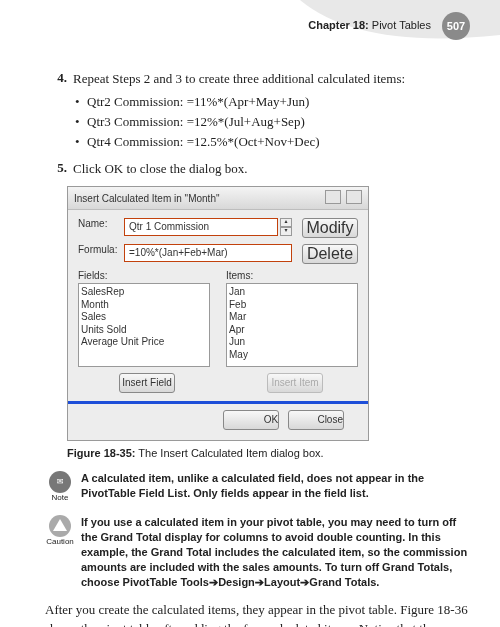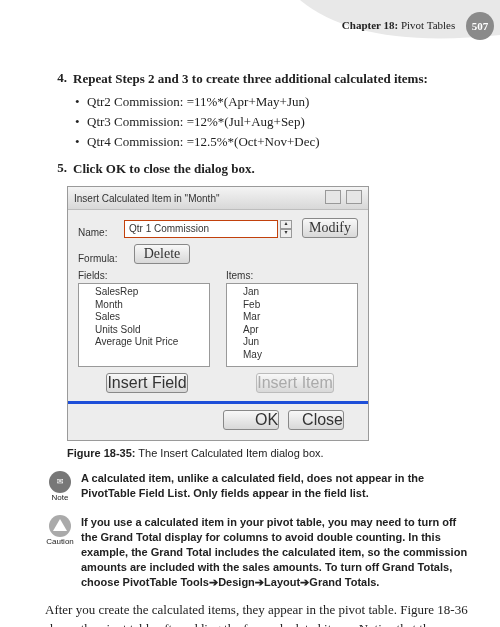--- a/index.html
+++ b/index.html
@@ -1,47 +1,47 @@
 <!DOCTYPE html>
 <html><head>
   <meta charset="utf-8">
   <style>
     body { margin: 0; font-family: "Times New Roman", serif; font-size: 13px; color: #222; width: 500px; height: 627px; position: relative; background: #fff; overflow: hidden; }
     .page { position: relative; width: 500px; height: 627px; }
     .corner { position: absolute; top: 0; right: 0; width: 200px; height: 70px; }
-    .header { position: absolute; top: 12px; right: 6px; text-align: right; font-family: Liberation Serif, serif; font-size: 11px; }
+    .header { position: absolute; top: 12px; right: 30px; text-align: right; font-family: Liberation Sans, sans-serif; font-size: 11px; }
     .header .chap-b { font-weight: bold; }
     .page-badge { display: inline-block; width: 28px; height: 28px; line-height: 28px; text-align: center; border-radius: 50%; background: #8a8a8a; color: #fff; font-weight: bold; margin-left: 8px; vertical-align: middle; font-size: 11px; }
     .body { position: absolute; top: 70px; left: 45px; right: 25px; }
     .ol-item { display: flex; margin-bottom: 6px; }
     .num { width: 22px; text-align: right; font-weight: bold; padding-right: 6px; }
-    .txt { flex: 1; line-height: 1.4; font-weight: bold; }
+    .txt { flex: 1; line-height: 1.4; }
     .bullets { margin: 3px 0 10px 30px; }
     .bullets .bi { display: flex; align-items: flex-start; margin: 4px 0; }
     .bullets .dot { width: 12px; }
     .bullets .dot::before { content: "\2022"; }
     .figwrap { margin-left: 22px; margin-top: 8px; margin-bottom: 6px; }
     .dlg { width: 300px; border: 1px solid #9a9a9a; background: #ededed; font-family: Arial, sans-serif; font-size: 10px; color: #333; }
     .dlg-title { background: linear-gradient(#f4f4f4,#d8d8d8); border-bottom: 1px solid #bdbdbd; padding: 3px 6px; display:flex; justify-content:space-between; align-items:center; }
     .dlg-title .tbtn { width: 14px; height: 12px; margin-left: 2px; background: #e6e6e6; border: 1px solid #999; display: inline-block; }
     .dlg-body { padding: 8px 10px; }
-    .dlg-row { display: flex; align-items: flex-end; margin-bottom: 6px; }
+    .dlg-row { display: flex; align-items: flex-start; margin-bottom: 6px; }
     .dlg-row .lbl { width: 46px; }
     .dlg-row .inp { flex: 1; background: #fff; border: 1px solid #c2410c; padding: 2px 4px; height: 12px; }
     .dlg-row .step { width: 12px; margin-left: 2px; display: flex; flex-direction: column; }
     .dlg-row .step span { height: 7px; background: #eee; border: 1px solid #999; font-size: 6px; line-height:5px; text-align:center; }
-    .sidebtn { width: 54px; height: 18px; margin-left: 10px; background: linear-gradient(#f8f8f8,#d8d8d8); border: 1px solid #888; border-radius: 3px; text-align: center; line-height: 18px; font-size: 14px; font-family: Liberation Serif, serif; }
+    .sidebtn { width: 54px; height: 18px; margin-left: 10px; background: linear-gradient(#f8f8f8,#d8d8d8); border: 1px solid #888; border-radius: 3px; text-align: center; line-height: 18px; font-size: 16px; }
     .lists { display: flex; gap: 16px; margin-top: 4px; }
     .listcol { flex: 1; }
     .listcol .cap { margin-bottom: 2px; }
-    .listcol .box { background: #fff; border: 1px solid #999; height: 78px; padding: 2px 16px; overflow: hidden; }
+    .listcol .box { background: #fff; border: 1px solid #999; height: 78px; padding: 2px 2px; overflow: hidden; }
     .box .li { line-height: 1.25; white-space: nowrap; }
     .insbtn-row { text-align: center; margin-top: 6px; }
     .dlg-footer { text-align: right; padding: 6px 24px 10px; border-top: 3px solid #1d4ed8; }
-    .dlg .btn { display: inline-block; min-width: 54px; height: 18px; margin-left: 6px; background: linear-gradient(#f8f8f8,#d8d8d8); border: 1px solid #888; border-radius: 3px; line-height: 18px; font-size: 16px; }
+    .dlg .btn { display: inline-block; min-width: 54px; height: 18px; margin-left: 6px; background: linear-gradient(#f8f8f8,#d8d8d8); border: 1px solid #888; border-radius: 3px; line-height: 18px; font-size: 10px; }
     .btn.ghost { color: #aaa; border-color: #bbb; }
     .figcap { font-family: Arial, sans-serif; font-size: 11px; margin-top: 6px; }
     .figcap .fb { font-weight: bold; }
     .callout { display: flex; margin-top: 12px; font-family: Arial, sans-serif; }
     .callout .icon { width: 30px; text-align: center; font-size: 8px; line-height: 1.1; }
     .callout .icon .circ { width: 22px; height: 22px; border-radius: 50%; display: flex; align-items: center; justify-content: center; margin: 0 auto 1px; }
     .circ.note { background: #777; color: #fff; }
     .circ.caut { background: #aaa; position: relative; }
     .circ.caut::before { content: ""; position: absolute; width: 0; height: 0; border-left: 7px solid transparent; border-right: 7px solid transparent; border-bottom: 12px solid #fff; top: 4px; left: 4px; }
     .callout .ctext { flex: 1; font-size: 11px; font-weight: bold; line-height: 1.35; margin-left: 6px; }
@@ -101,20 +101,21 @@
             <div class="lbl">Name:</div>
             <div class="inp">Qtr 1 Commission</div>
             <div class="step">
                 <span>▴</span>
                 <span>▾</span>
               </div>
             <div class="sidebtn">Modify</div>
           </div>
           <div class="dlg-row">
             <div class="lbl">Formula:</div>
+            <div class="inp">=10%*(Jan+Feb+Mar)</div>
             <div class="sidebtn">Delete</div>
           </div>
           <div class="lists">
             <div class="listcol">
               <div class="cap">Fields:</div>
               <div class="box">
                 <div class="li">SalesRep</div>
                 <div class="li">Month</div>
                 <div class="li">Sales</div>
                 <div class="li">Units Sold</div>

